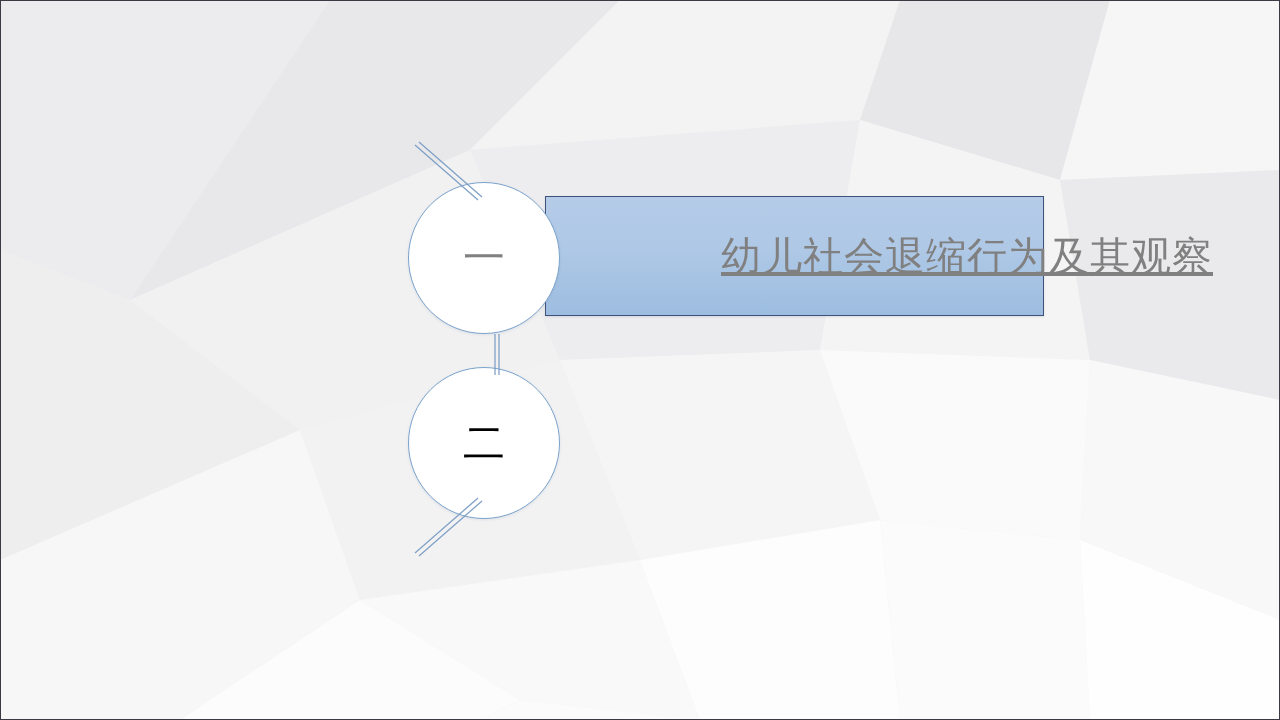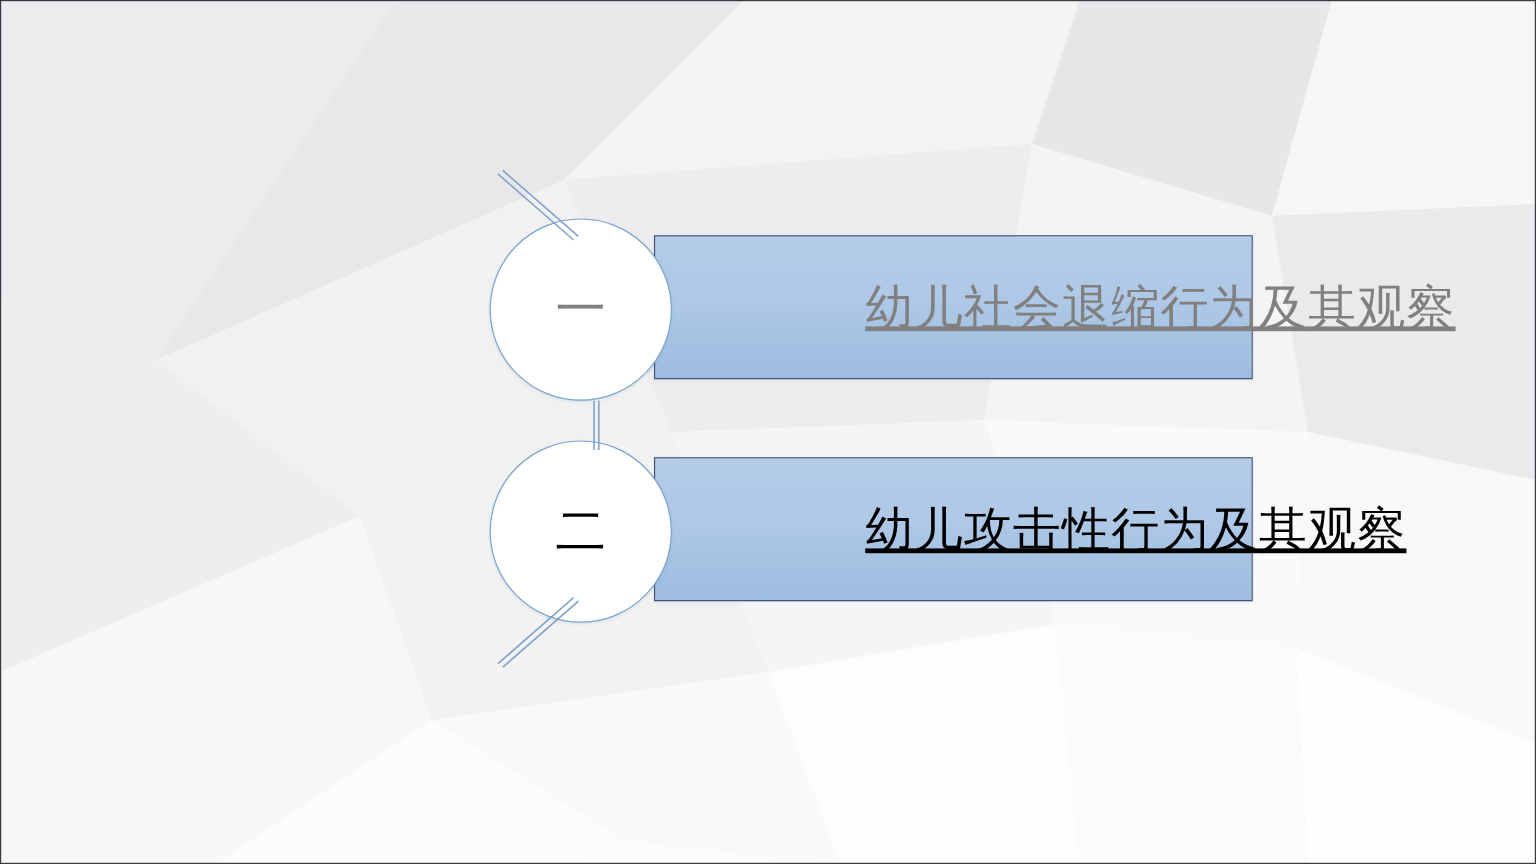--- a/index.html
+++ b/index.html
@@ -136,23 +136,20 @@
     <div class="agenda-row" style="top:180px;">
       <div class="agenda-bar" style="left:545px; top:16px; width:499px; height:120px;">
         <div class="agenda-bar-label" style="color:#808080;">幼儿社会退缩行为及其观察</div>
       </div>
       <div class="agenda-badge" style="left:408px; top:2px; width:152px; height:152px;">
         <span class="agenda-badge-num" style="color:#808080;">一</span>
       </div>
     </div>
 
     <div class="agenda-row" style="top:365px;">
-      <div class="agenda-bar" style="left:545px; top:16px; width:499px; height:120px;">
-        <div class="agenda-bar-label" style="color:#000000;">幼儿攻击性行为及其观察</div>
-      </div>
       <div class="agenda-badge" style="left:408px; top:2px; width:152px; height:152px;">
         <span class="agenda-badge-num" style="color:#000000;">二</span>
       </div>
     </div>
 
   </div>
 
   <div id="slide-border"></div>
 </div>
 

